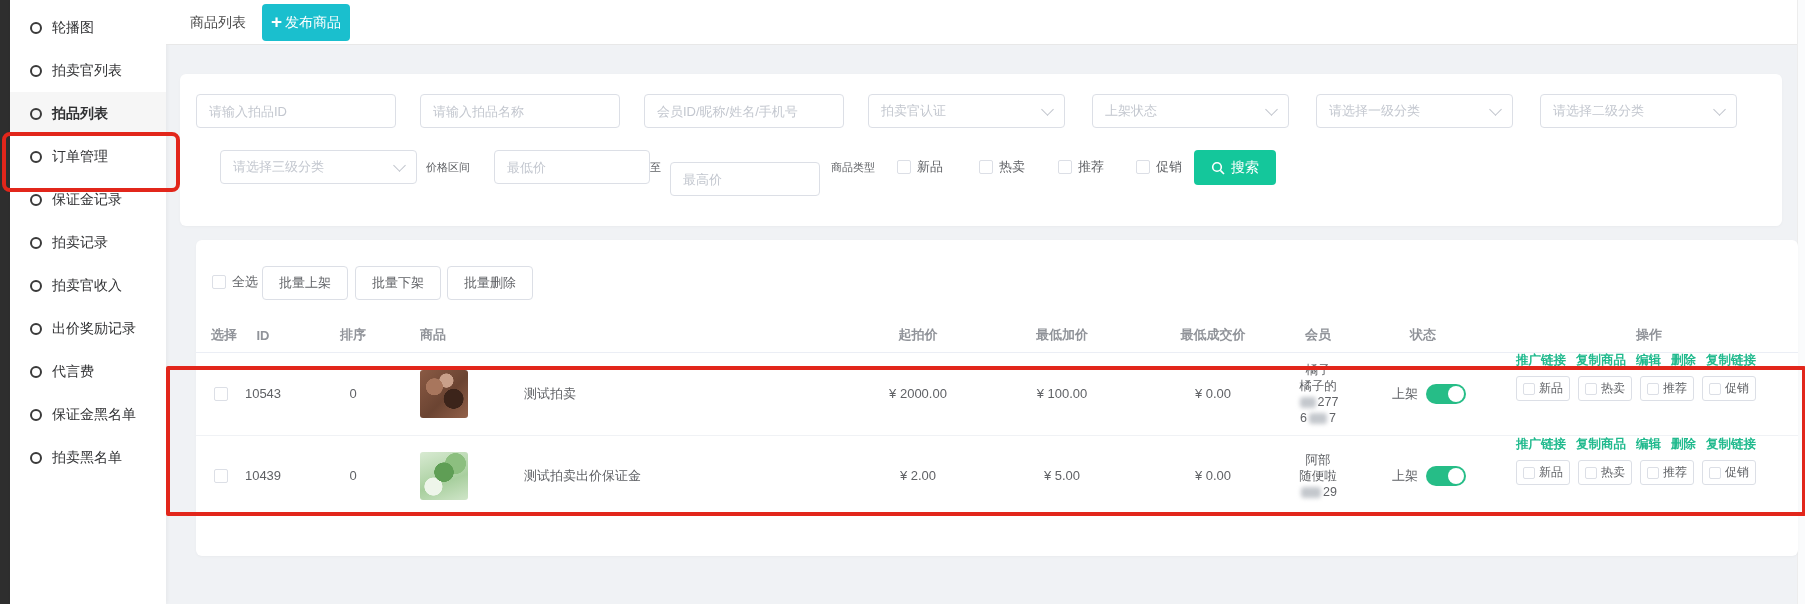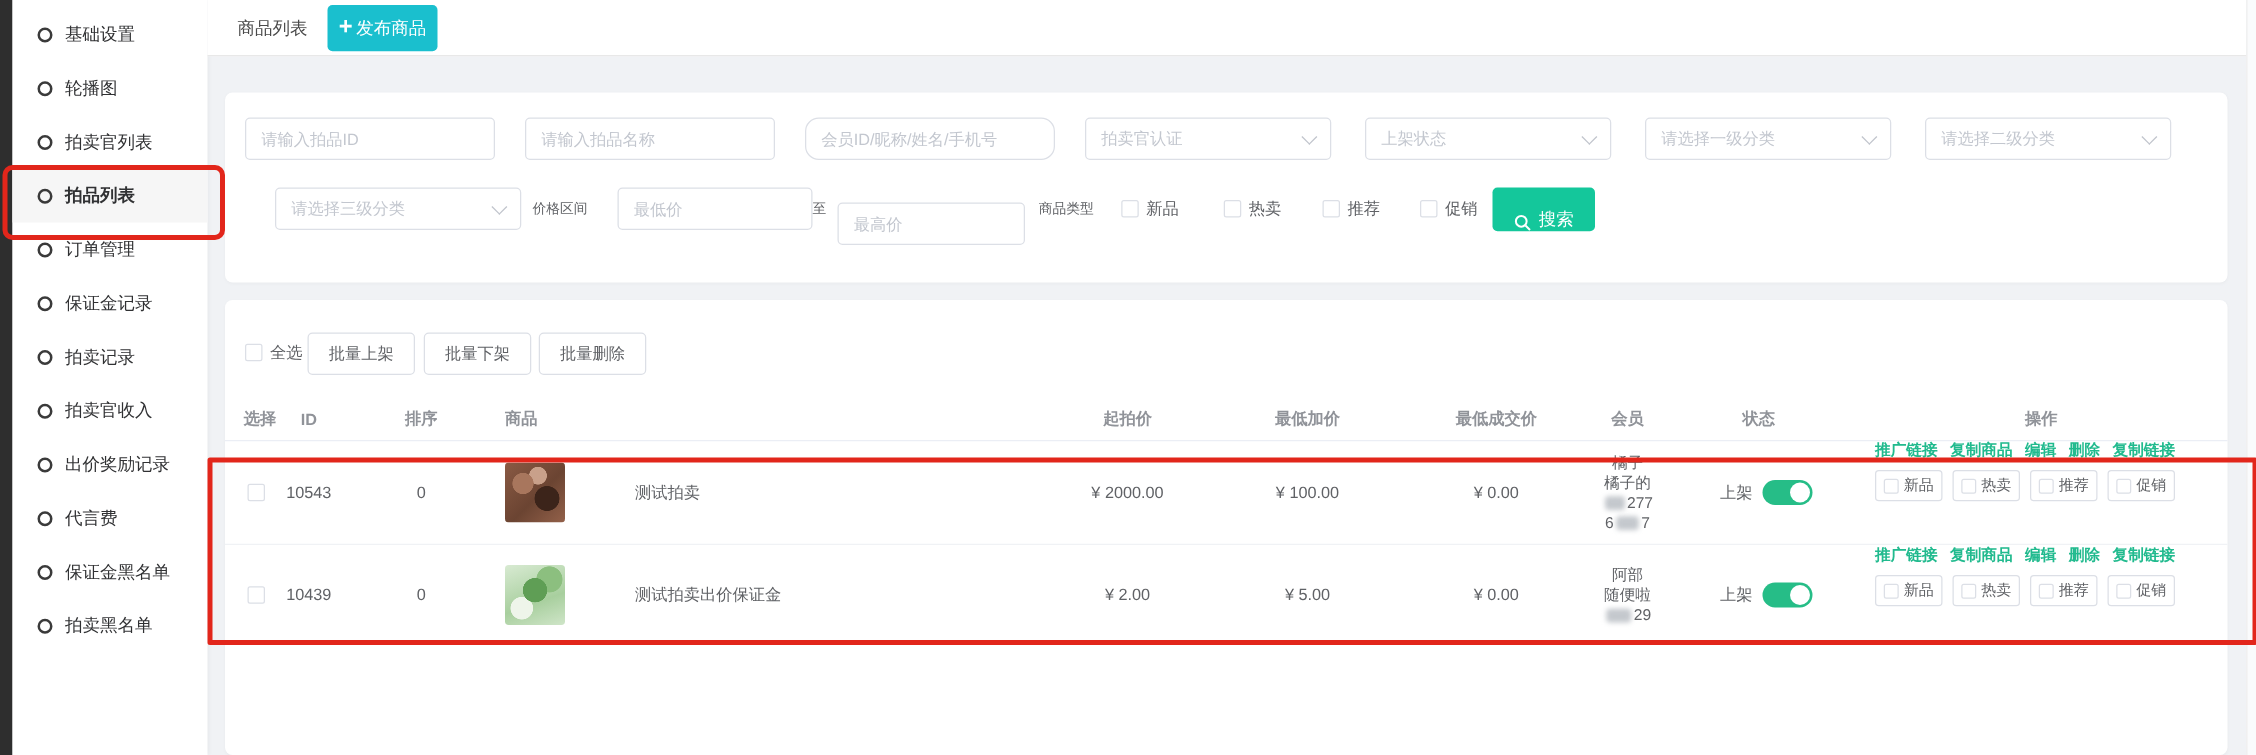--- a/index.html
+++ b/index.html
@@ -22,33 +22,33 @@
   .topbar{left:166px;top:0;width:1639px;height:45px;background:#fff;border-bottom:1px solid #e8e8e8;box-sizing:border-box;}
   .tab-label{left:190px;top:0;height:45px;display:flex;align-items:center;font-size:14px;color:#4a4a4a;cursor:pointer;}
   .publish-btn{left:262px;top:4px;width:88px;height:37px;background:var(--publish-cyan);color:#fff;border-radius:4px;
                display:flex;align-items:center;justify-content:center;gap:3px;font-size:14px;cursor:pointer;}
   .publish-btn .plus{font-size:19px;font-weight:bold;line-height:1;margin-top:-2px;}
   .right-strip{left:1797px;top:0;width:8px;height:604px;background:#fafbfc;border-left:1px solid #ededed;box-sizing:border-box;}
 
   
   .card{background:#fff;border-radius:6px;box-shadow:0 1px 3px rgba(0,0,0,.03);}
   .filter-card{left:180px;top:74px;width:1602px;height:152px;}
-  .table-card{left:180px;top:240px;width:1602px;height:364px;}
+  .table-card{left:196px;top:240px;width:1602px;height:316px;}
 
   
   .field{position:absolute;height:34px;border:1px solid #dcdfe6;border-radius:4px;background:#fff;font-size:13px;
          color:#606266;padding:0 12px;box-sizing:border-box;outline:none;}
   input.field::placeholder{color:#c3c7cf;}
   .sel{display:flex;align-items:center;justify-content:space-between;color:#c3c7cf;cursor:pointer;}
   .chev{width:8px;height:8px;border-right:1.5px solid #c0c4cc;border-bottom:1.5px solid #c0c4cc;transform:rotate(45deg);margin-top:-4px;flex:none;}
   .flabel{position:absolute;height:34px;line-height:34px;font-size:11px;color:#606266;}
   .type-item{position:absolute;top:76px;height:34px;display:flex;align-items:center;gap:6px;font-size:13px;color:#606266;cursor:pointer;}
   .cb{width:14px;height:14px;border:1px solid #dcdfe6;border-radius:2px;background:#fff;box-sizing:border-box;flex:none;}
   .search-btn{position:absolute;left:1014px;top:76px;width:82px;height:35px;background:var(--search-green);border-radius:4px;
-              color:#fff;font-size:14px;display:flex;align-items:flex-end;justify-content:center;gap:6px;cursor:pointer;}
+              color:#fff;font-size:14px;display:flex;align-items:center;justify-content:center;gap:6px;cursor:pointer;}
 
   
   .select-all{position:absolute;left:16px;top:26px;height:32px;display:flex;align-items:center;gap:6px;font-size:13px;color:#606266;cursor:pointer;}
   .batch-btn{position:absolute;top:26px;height:32px;width:84px;border:1px solid #dcdfe6;border-radius:4px;background:#fff;
              font-size:13px;color:#606266;display:flex;align-items:center;justify-content:center;cursor:pointer;}
 
   
   .thead{position:absolute;left:0;top:78px;width:100%;height:34px;border-bottom:1px solid #ebeef5;
          font-size:13px;color:#909399;font-weight:bold;}
   .th{position:absolute;top:0;height:34px;display:flex;align-items:center;}
@@ -86,24 +86,20 @@
 </style>
 </head>
 <body>
 
 <div id="app" style="--publish-cyan: #1abfce; --search-green: #14c79b; --toggle-green: #26bd87; --link-green: #21ba8e; --annotation-red: #e2261b;">
 
   <div class="abs black-strip"></div>
   <div class="abs sidebar">
     <div class="side-item">
         <span class="dot"></span>
-        <span>基础设置</span>
-      </div>
-    <div class="side-item">
-        <span class="dot"></span>
         <span>轮播图</span>
       </div>
     <div class="side-item">
         <span class="dot"></span>
         <span>拍卖官列表</span>
       </div>
     <div class="side-item active">
         <span class="dot"></span>
         <span>拍品列表</span>
       </div>
@@ -145,21 +141,21 @@
   <div class="abs tab-label">商品列表</div>
   <div class="abs publish-btn">
     <span class="plus">+</span>
     <span>发布商品</span>
   </div>
   <div class="abs right-strip"></div>
 
   <div class="abs card filter-card">
     <input class="field" style="left: 16px; top: 20px; width: 200px;" placeholder="请输入拍品ID">
     <input class="field" style="left: 240px; top: 20px; width: 200px;" placeholder="请输入拍品名称">
-    <input class="field" style="left: 464px; top: 20px; width: 200px; border-radius: 11px;" placeholder="会员ID/昵称/姓名/手机号">
+    <input class="field" style="left: 464px; top: 20px; width: 200px;" placeholder="会员ID/昵称/姓名/手机号">
     <div class="field sel" style="left:688px;top:20px;width:197px;">
         <span>拍卖官认证</span>
         <span class="chev"></span>
       </div>
     <div class="field sel" style="left:912px;top:20px;width:197px;">
         <span>上架状态</span>
         <span class="chev"></span>
       </div>
     <div class="field sel" style="left:1136px;top:20px;width:197px;">
         <span>请选择一级分类</span>

